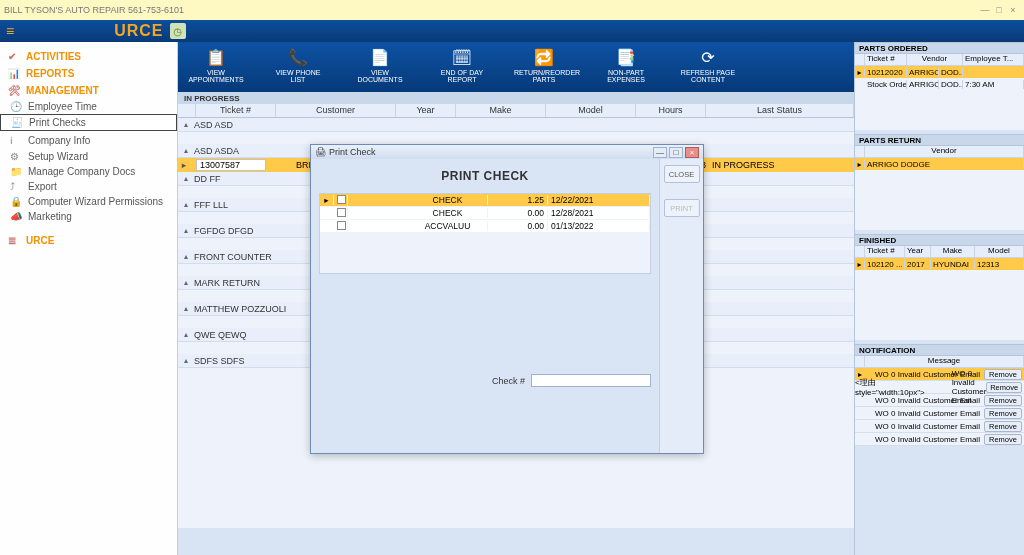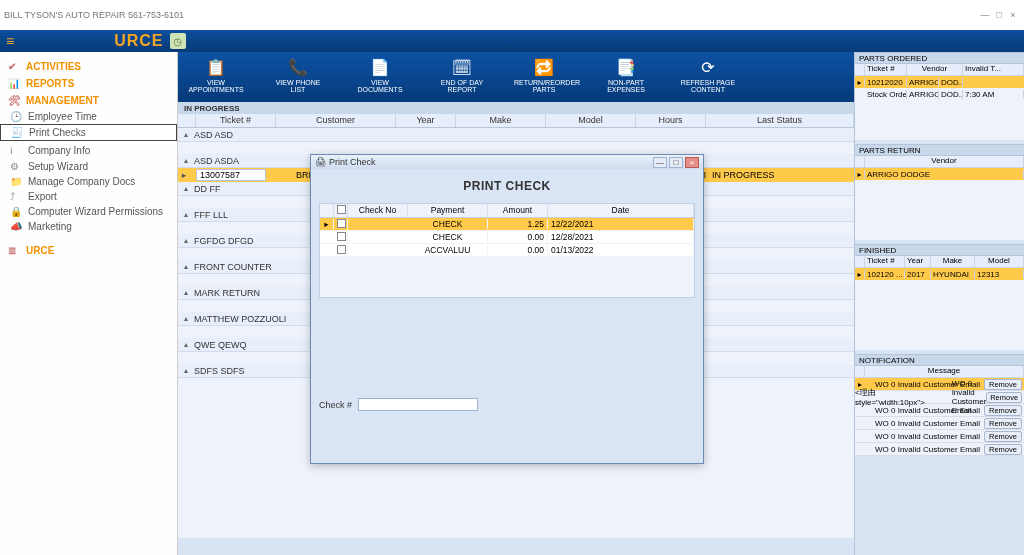--- a/index.html
+++ b/index.html
@@ -1,17 +1,17 @@
 <!DOCTYPE html>
 <html><head>
 <meta charset="utf-8">
 <style>
   * { box-sizing: border-box; font-family: "Segoe UI", Arial, sans-serif; }
   html,body { margin:0; padding:0; width:1024px; height:555px; background:#e8e8e8; overflow:hidden; font-size:10px; }
-  .titlebar { height:30px; background:#ffffff; color:#777; font-size:9px; padding:1px 4px; display:flex; align-items:center; }
+  .titlebar { height:20px; background:#fef9c3; color:#777; font-size:9px; padding:1px 4px; display:flex; align-items:center; }
   .titlebar .spacer { flex:1; }
   .titlebar .wbtn { width:14px; text-align:center; color:#888; }
   .appheader { height:22px; background:linear-gradient(#0d4e9c,#083a77); color:#fff; display:flex; align-items:center; padding:0 6px; }
   .hamburger { color:#f5a623; font-size:14px; margin-right:100px; }
   .logo { color:#f5a623; font-weight:900; font-size:16px; letter-spacing:1px; }
   .userblock { margin-left:auto; text-align:right; font-size:9px; line-height:1.1; }
   .userblock .u1 { font-size:10px; }
   .clockbox { width:16px; height:16px; background:#cfe3b8; margin-left:6px; border-radius:2px; display:flex; align-items:center; justify-content:center; color:#5a7b2e; font-size:10px;}
   .main { display:flex; height:calc(555px - 14px - 22px); }
   .leftnav { width:178px; background:#fefefe; border-right:1px solid #ccc; padding-top:6px; }
@@ -29,21 +29,21 @@
   .ghead { display:flex; background:#e6eefb; border-bottom:1px solid #b8c4d8; height:14px; font-size:9px; color:#333; }
   .ghead > div { border-right:1px solid #cbd4e4; padding:1px 4px; text-align:center; }
   .grouprow { background:#e8effa; border-bottom:1px solid #d1dcec; height:14px; display:flex; align-items:center; font-size:9px; padding-left:6px; color:#333; }
   .grouprow .chev { width:10px; color:#666; font-size:8px; }
   .datarow { display:flex; height:14px; align-items:center; font-size:9px; }
   .datarow.sel { background:#ffc94a; }
   .datarow .arrow { width:12px; text-align:center; color:#555; }
   .datarow .tick { width:70px; border:1px solid #b8c4d8; background:#fff; padding:0 3px; }
   .right { width:170px; background:#d8e4f3; border-left:1px solid #b6c4da; overflow:hidden; display:flex; flex-direction:column; }
   .panel { margin-bottom:4px; }
-  .phead { background:#c9d7eb; height:12px; font-size:8px; font-weight:400; padding:0 4px; display:flex; align-items:center; border-top:1px solid #b6c4da; border-bottom:1px solid #b6c4da;}
+  .phead { background:#c9d7eb; height:12px; font-size:8px; font-weight:700; padding:0 4px; display:flex; align-items:center; border-top:1px solid #b6c4da; border-bottom:1px solid #b6c4da;}
   .minitable .mh { display:flex; background:#e6eefb; font-size:8px; height:12px; border-bottom:1px solid #cbd4e4;}
   .minitable .mh > div, .minitable .mr > div { border-right:1px solid #cbd4e4; padding:0 2px; overflow:hidden; white-space:nowrap; }
   .minitable .mr { display:flex; font-size:8px; height:12px; align-items:center; background:#eef3fb; }
   .minitable .mr.sel { background:#ffc94a; }
   .minitable .mr .ar { width:10px; text-align:center; }
   .notif .nr { display:flex; align-items:center; height:13px; font-size:8px; background:#eef3fb; border-bottom:1px solid #d6deec;}
   .notif .nr.sel { background:#ffc94a; }
   .notif .nr .msg { flex:1; padding-left:10px; }
   .notif .nr .rm { width:38px; height:11px; background:#e8eef8; border:1px solid #a9b7ce; font-size:7.5px; text-align:center; margin-right:2px; border-radius:2px; }
   
@@ -58,21 +58,21 @@
   .dlgbtn { width:36px; height:18px; font-size:7.5px; background:#eef3fb; border:1px solid #b2c1d9; border-radius:2px; color:#555; display:flex; align-items:center; justify-content:center;}
   .dlgbtn.dis { color:#bbb; }
   .dlgh1 { text-align:center; font-size:12px; font-weight:700; color:#333; margin:4px 0 10px; letter-spacing:.5px;}
   .dlggrid { background:#fff; border:1px solid #c3d0e4; }
   .dlggrid .h { display:flex; background:#eef3fb; height:14px; font-size:8.5px; border-bottom:1px solid #c3d0e4;}
   .dlggrid .h > div { border-right:1px solid #d6deec; padding:1px 3px; }
   .dlggrid .r { display:flex; height:13px; font-size:8.5px; align-items:center; border-bottom:1px solid #eef2f9;}
   .dlggrid .r.sel { background:#ffc94a; }
   .dlggrid .r > div { border-right:1px solid #eef2f9; padding:0 3px; }
   .cb { width:9px; height:9px; border:1px solid #888; background:#fff; display:inline-block;}
-  .chklabel { font-size:9px; color:#333; margin-top:100px; display:flex; align-items:center; gap:6px; justify-content:flex-start;}
+  .chklabel { font-size:9px; color:#333; margin-top:100px; display:flex; align-items:center; gap:6px; justify-content:flex-end;}
   .chkinput { width:120px; height:13px; background:#fff; border:1px solid #9fb2cf; }
   .fillrows { background:#eef3fb; height:40px; }
 </style>
 </head>
 <body>
 
 <div class="titlebar">
   <span>BILL TYSON'S AUTO REPAIR 561-753-6101</span>
   <span class="spacer"></span>
   <span class="wbtn">—</span>
@@ -231,28 +231,20 @@
           <span>Print Check</span>
           <span class="spacer"></span>
           <span class="wb">—</span>
           <span class="wb">□</span>
           <span class="wb close">×</span>
         </div>
         <div class="dlgbody">
           <div class="dlgmain">
             <div class="dlgh1">PRINT CHECK</div>
             <div class="dlggrid">
-              <div class="h">
-                <div style="width:14px"></div>
-                <div style="width:14px"><span class="cb"></span></div>
-                <div style="width:60px;text-align:center">Check No</div>
-                <div style="width:80px;text-align:center">Payment</div>
-                <div style="width:60px;text-align:center">Amount</div>
-                <div style="flex:1;text-align:center">Date</div>
-              </div>
               <div class="r sel">
                 <div style="width:14px;text-align:center">▸</div>
                 <div style="width:14px"><span class="cb"></span></div>
                 <div style="width:60px"></div>
                 <div style="width:80px;text-align:center">CHECK</div>
                 <div style="width:60px;text-align:right">1.25</div>
                 <div style="flex:1">12/22/2021</div>
               </div>
               <div class="r">
                 <div style="width:14px"></div>
@@ -270,34 +262,38 @@
                 <div style="width:60px;text-align:right">0.00</div>
                 <div style="flex:1">01/13/2022</div>
               </div>
               <div class="fillrows"></div>
             </div>
             <div class="chklabel">
               <span>Check #</span>
               <span class="chkinput"></span>
             </div>
           </div>
+          <div class="dlgside">
+            <div class="dlgbtn">CLOSE</div>
+            <div class="dlgbtn dis">PRINT</div>
+          </div>
         </div>
       </div>
     </div>
   </div>
 
   <div class="right">
     <div class="panel">
       <div class="phead">PARTS ORDERED</div>
       <div class="minitable">
         <div class="mh">
           <div style="width:10px"></div>
           <div style="width:42px">Ticket #</div>
           <div style="width:56px;text-align:center">Vendor</div>
-          <div style="flex:1">Invalid T...</div>
+          <div style="flex:1">Employee T...</div>
         </div>
         <div class="mr sel">
           <div class="ar">▸</div>
           <div style="width:42px">10212020</div>
           <div style="width:32px">ARRIGO</div>
           <div style="width:24px">DOD...</div>
           <div style="flex:1"></div>
         </div>
         <div class="mr">
           <div class="ar"></div>

